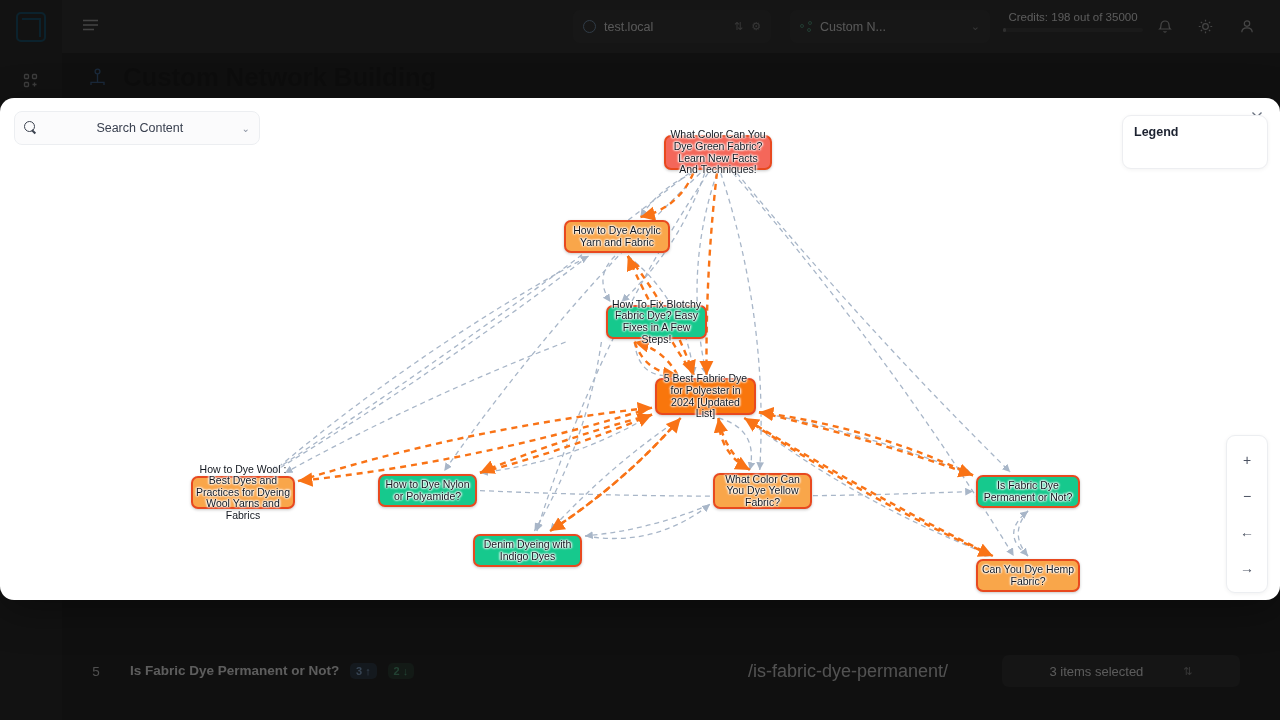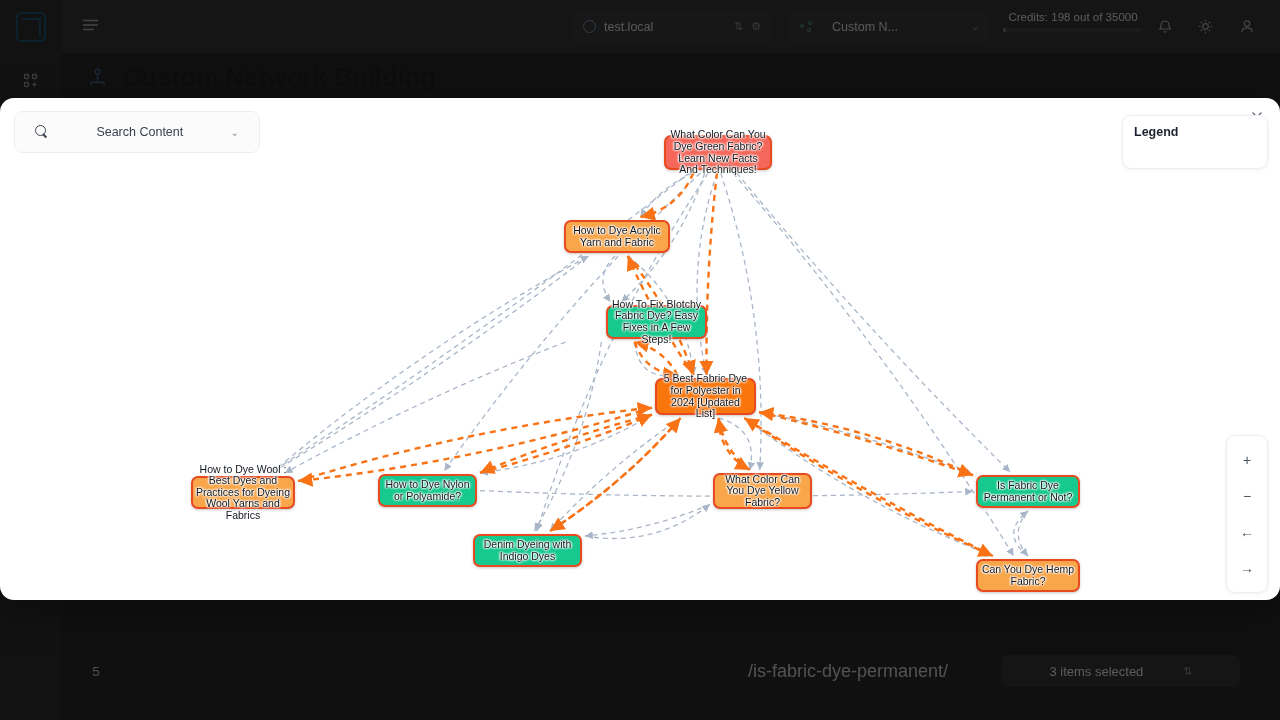--- a/index.html
+++ b/index.html
@@ -42,21 +42,21 @@
     background: #363636; border-radius: 7px;
     display: flex; align-items: center; padding: 0 10px; gap: 8px;
   }
   .globe-ico { width: 13px; height: 13px; border: 1.4px solid #6c86a0; border-radius: 50%; flex: none; }
   #site-name { color: #c8c8c8; font-size: 12.5px; flex: 1; }
   .sm-ico { color: #7d7d7d; font-size: 11px; }
 
   #project-pill {
     position: absolute; left: 790px; top: 10px; width: 200px; height: 33px;
     background: #363636; border-radius: 7px;
-    display: flex; align-items: center; padding: 0 10px; gap: 19px;
+    display: flex; align-items: center; padding: 0 10px; gap: 7px;
   }
   .net-ico { width: 13px; height: 11px; position: relative; flex: none; }
   .net-ico i { position: absolute; display: block; border: 1.2px solid #4c8a72; border-radius: 50%; width: 4px; height: 4px; }
   .net-ico i:nth-child(1) { left: 8px; top: 0; }
   .net-ico i:nth-child(2) { left: 0; top: 3px; }
   .net-ico i:nth-child(3) { left: 7px; top: 7px; }
   #project-name { color: #c8c8c8; font-size: 12.5px; flex: 1; }
 
   #credits-wrap { position: absolute; left: 1003px; top: 11px; width: 140px; }
   #credits-text { color: #cfcfcf; font-size: 11.5px; text-align: center; white-space: nowrap; }
@@ -96,23 +96,23 @@
 
   
   #modal {
     position: absolute; left: 0px; top: 98px; width: 1280px; height: 502px;
     background: #ffffff; border-radius: 14px;
     box-shadow: 0 10px 40px rgba(0,0,0,0.35);
     overflow: hidden;
   }
 
   #search-box {
-    position: absolute; left: 14px; top: 13px; width: 246px; height: 42px;
+    position: absolute; left: 14px; top: 13px; width: 246px; height: 34px;
     background: #fbfbfc; border: 1px solid #eceef1; border-radius: 8px;
-    display: flex; align-items: center; padding: 0 20px;
+    display: flex; align-items: center; padding: 0 9px;
   }
   #search-ico { width: 14px; height: 14px; flex: none; position: relative; }
   #search-ico::before { content: ""; position: absolute; left: 0; top: 0; width: 9px; height: 9px;
     border: 1.5px solid #3c4350; border-radius: 50%; }
   #search-ico::after { content: ""; position: absolute; left: 8px; top: 8px; width: 5px; height: 1.5px;
     background: #3c4350; transform: rotate(45deg); transform-origin: left center; }
   #search-label { flex: 1; text-align: center; font-size: 12.5px; color: #3a4150; }
   #search-caret { color: #8b93a1; font-size: 10px; }
 
   #close-btn {
@@ -239,20 +239,25 @@
       <svg width="17" height="19" viewBox="0 0 17 19" fill="none" stroke="currentColor" stroke-width="1.3">
         <circle cx="8.5" cy="3.5" r="2.4"></circle>
           <path d="M8.5 6v5M2 17v-2.6h13V17M8.5 11v3.4"></path>
       </svg>
     </div>
     <div id="page-title">Custom Network Building</div>
   </div>
 
   <div id="bg-row">
     <div id="bg-idx">5</div>
+    <div>
+      <span id="bg-title">Is Fabric Dye Permanent or Not?</span>
+      <span class="bg-chip" id="bg-chip-in">3 ↑</span>
+      <span class="bg-chip" id="bg-chip-out">2 ↓</span>
+    </div>
     <div id="bg-url">/is-fabric-dye-permanent/</div>
     <div id="bg-select">
       <span id="bg-select-label">3 items selected</span>
       <span class="sm-ico">⇅</span>
     </div>
   </div>
 
   <div id="dimmer"></div>
 </div>
 

